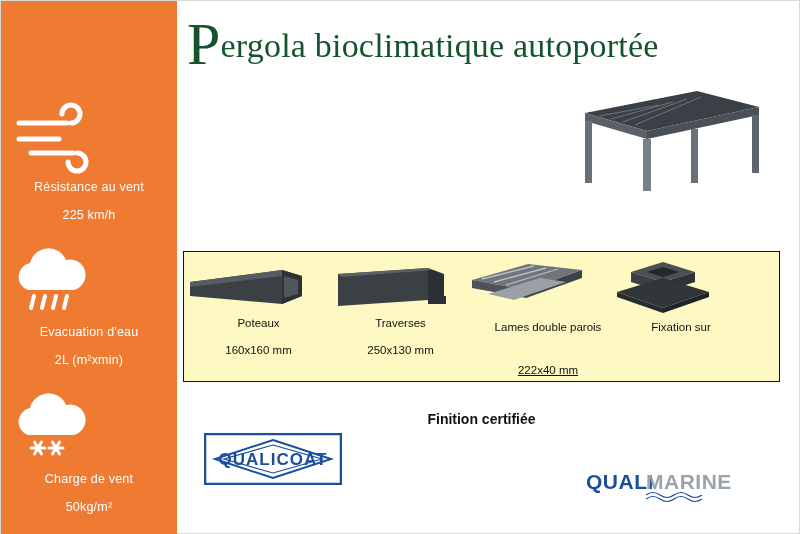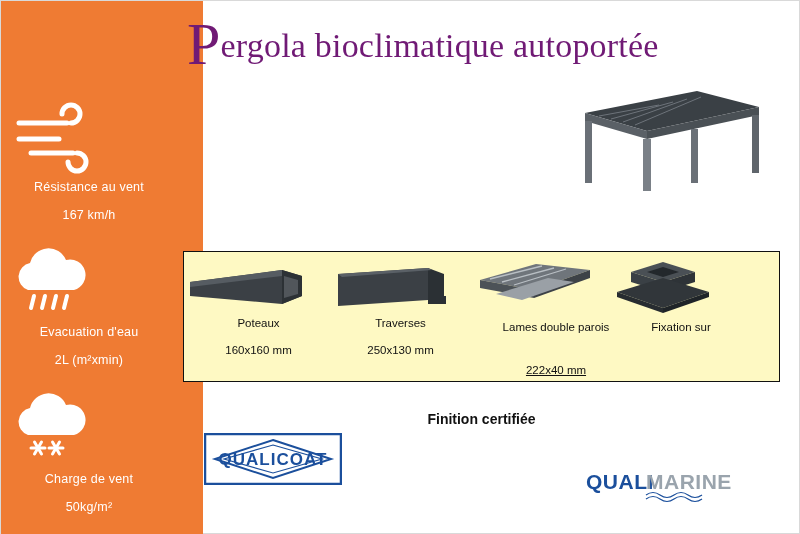--- a/index.html
+++ b/index.html
@@ -16,21 +16,20 @@
     border:1px solid #d9d9d9;
     box-sizing:border-box;
     background:#fff;
   }
 
   
   .sidebar{
     position:absolute;left:0;top:0;
     width:176px;height:534px;
     background:#ef7b33;
-    padding-left:26px;
   }
   .feature{
     position:absolute;
     left:0;width:176px;
     text-align:center;
     color:#ffffff;
   }
   .feature .icon{
     display:block;
     height:74px;
@@ -53,21 +52,21 @@
   #feature-water{ top:245px; }
   #feature-snow{ top:392px; }
 
   
   .title{
     position:absolute;
     left:186px;top:26px;
     width:600px;
     font-family:"Liberation Serif",serif;
     font-size:34px;
-    color:#701a75;
+    color:#14532d;
     white-space:nowrap;
     letter-spacing:.2px;
   }
   .title .drop{
     font-size:60px;
     line-height:0;
     position:relative;
     top:7px;
   }
 
@@ -105,21 +104,21 @@
   }
   .product .pdim{
     display:block;
     font-size:11.5px;
     color:#111;
     margin-top:12px;
     line-height:15px;
   }
   #product-0{ left:2px;   width:145px; }
   #product-1{ left:148px; width:137px; }
-  #product-2{ left:292px; width:160px; }
+  #product-2{ left:284px; width:160px; }
   #product-3{ left:427px; width:140px; }
   #product-2 .pname{ margin-top:12px; }
   #product-2 .pdim{ margin-top:28px;text-decoration:underline; }
   #product-3 .pname{ margin-top:2px; }
   #product-3 .pdim{ margin-top:16px; }
 
   
   .finish{
     position:absolute;
     left:182px;top:410px;
@@ -156,21 +155,21 @@
           <g stroke="#ffffff" stroke-width="5" stroke-linecap="round" fill="none">
             <path d="M18 22 H66"></path>
             <path d="M70 22 a9 9 0 1 0 -9 -9"></path>
             <path d="M18 38 H58"></path>
             <path d="M30 52 H72"></path>
             <path d="M76 52 a9 9 0 1 1 -9 9"></path>
           </g>
         </svg>
       </span>
       <span class="label">Résistance au vent</span>
-      <span class="value">167 km/h</span>
+      <span class="value">225 km/h</span>
     </div>
 
     <div class="feature" id="feature-water">
       <span class="icon">
         <svg width="100" height="74" viewBox="0 0 100 74">
           <path d="M27 44 a14 14 0 0 1 2 -27 a19 19 0 0 1 36 -3 a13 13 0 0 1 8 30 Z" fill="#ffffff"></path>
           <g stroke="#ffffff" stroke-width="4" stroke-linecap="round">
             <path d="M33 50 L30 62"></path>
             <path d="M44 50 L41 62"></path>
             <path d="M55 50 L52 62"></path>

